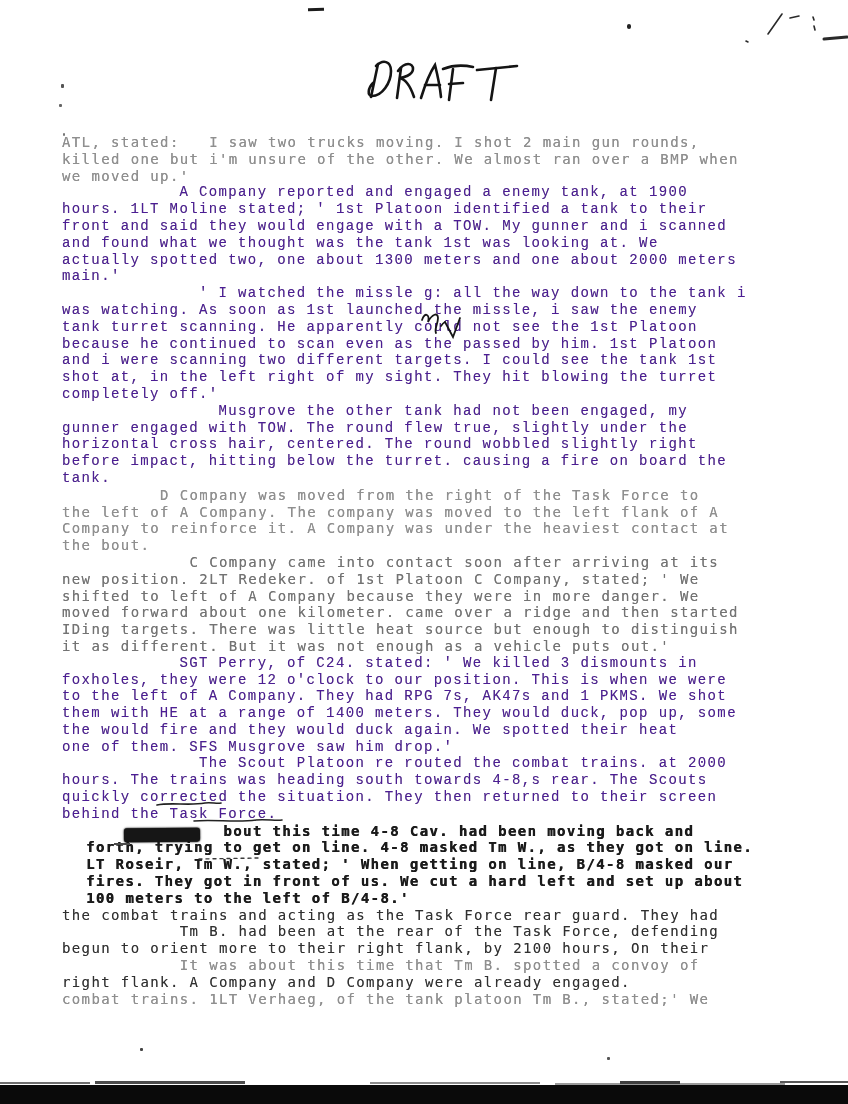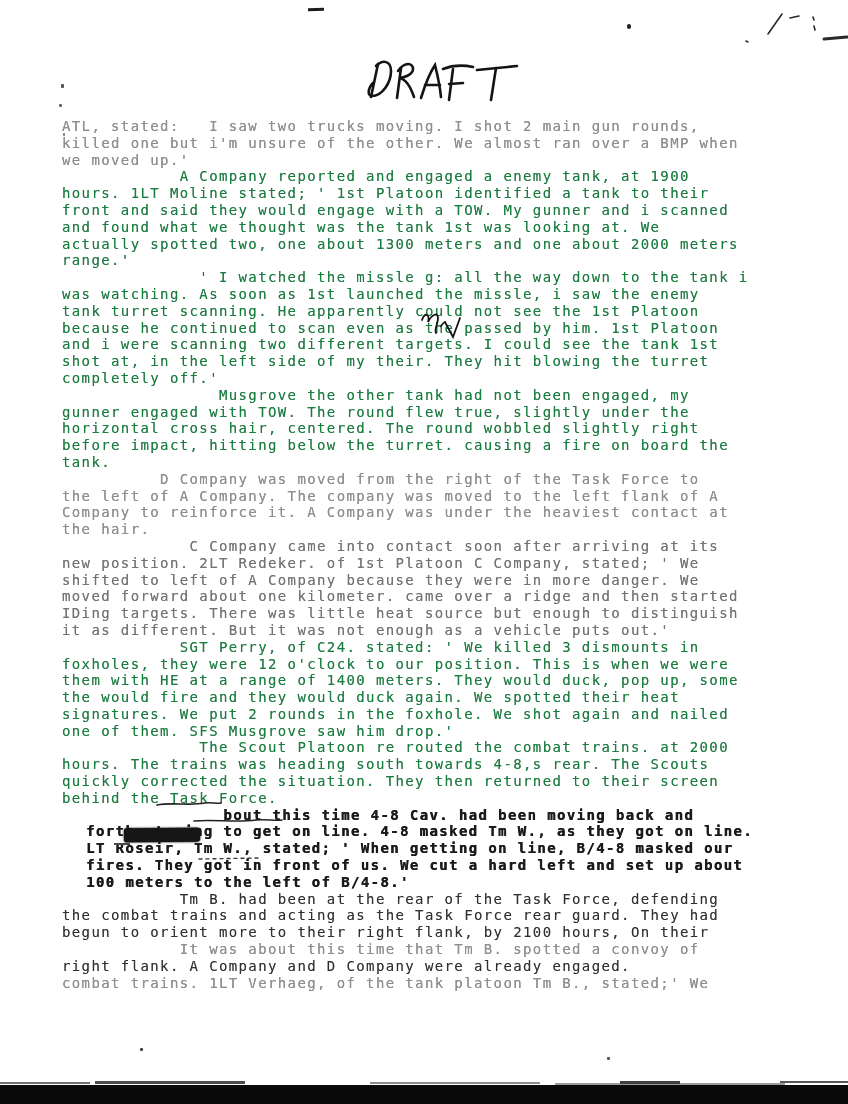--- a/index.html
+++ b/index.html
@@ -1,24 +1,24 @@
 <!DOCTYPE html>
 <html><head>
 <meta charset="utf-8">
 <style>
   html,body{margin:0;padding:0;}
   body{width:848px;height:1104px;overflow:hidden;background:#ffffff;
        font-family:"DejaVu Sans Mono","Liberation Mono",monospace;}
   .page{position:relative;width:848px;height:1104px;background:#ffffff;}
 
   
-  .body-text{position:absolute;left:62px;top:118px;width:730px;}
+  .body-text{position:absolute;left:62px;top:134px;width:730px;}
   .tl{white-space:pre;font-size:14px;line-height:16.8px;letter-spacing:1.38px;
       text-shadow:0 0 0.6px rgba(40,40,40,0.45);}
-  .tl.normal{color:#15803d;}
+  .tl.normal{color:#4c1d95;font-family:Liberation Mono, monospace;}
   .tl.dark{color:#303030;}
   .tl.bold{color:#1b1b1b;font-weight:bold;text-shadow:0.4px 0 0 #1b1b1b;margin-left:24px;}
   .tl.faded{color:#737373;filter:blur(0.2px);}
   .tl.xfaded{color:#8f8f8f;filter:blur(0.3px);}
 
   .annot{position:absolute;}
   svg{display:block;}
 
   
   .scribble-blob{position:absolute;left:124px;top:828px;width:76px;height:14px;
@@ -70,60 +70,60 @@
 
   <div class="body-text">
       <div class="tl xfaded">ATL, stated:   I saw two trucks moving. I shot 2 main gun rounds,</div>
       <div class="tl xfaded">killed one but i'm unsure of the other. We almost ran over a BMP when</div>
       <div class="tl xfaded">we moved up.'</div>
       <div class="tl normal">            A Company reported and engaged a enemy tank, at 1900</div>
       <div class="tl normal">hours. 1LT Moline stated; ' 1st Platoon identified a tank to their</div>
       <div class="tl normal">front and said they would engage with a TOW. My gunner and i scanned</div>
       <div class="tl normal">and found what we thought was the tank 1st was looking at. We</div>
       <div class="tl normal">actually spotted two, one about 1300 meters and one about 2000 meters</div>
-      <div class="tl normal">range.'</div>
+      <div class="tl normal">main.'</div>
       <div class="tl normal">              ' I watched the missle g: all the way down to the tank i</div>
       <div class="tl normal">was watching. As soon as 1st launched the missle, i saw the enemy</div>
       <div class="tl normal">tank turret scanning. He apparently could not see the 1st Platoon</div>
       <div class="tl normal">because he continued to scan even as the passed by him. 1st Platoon</div>
       <div class="tl normal">and i were scanning two different targets. I could see the tank 1st</div>
-      <div class="tl normal">shot at, in the left side of my their. They hit blowing the turret</div>
+      <div class="tl normal">shot at, in the left right of my sight. They hit blowing the turret</div>
       <div class="tl normal">completely off.'</div>
       <div class="tl normal">                Musgrove the other tank had not been engaged, my</div>
       <div class="tl normal">gunner engaged with TOW. The round flew true, slightly under the</div>
       <div class="tl normal">horizontal cross hair, centered. The round wobbled slightly right</div>
       <div class="tl normal">before impact, hitting below the turret. causing a fire on board the</div>
       <div class="tl normal">tank.</div>
       <div class="tl xfaded">          D Company was moved from the right of the Task Force to</div>
       <div class="tl xfaded">the left of A Company. The company was moved to the left flank of A</div>
       <div class="tl xfaded">Company to reinforce it. A Company was under the heaviest contact at</div>
-      <div class="tl xfaded">the hair.</div>
+      <div class="tl xfaded">the bout.</div>
       <div class="tl faded">             C Company came into contact soon after arriving at its</div>
       <div class="tl faded">new position. 2LT Redeker. of 1st Platoon C Company, stated; ' We</div>
       <div class="tl faded">shifted to left of A Company because they were in more danger. We</div>
       <div class="tl faded">moved forward about one kilometer. came over a ridge and then started</div>
       <div class="tl faded">IDing targets. There was little heat source but enough to distinguish</div>
       <div class="tl faded">it as different. But it was not enough as a vehicle puts out.'</div>
       <div class="tl normal">            SGT Perry, of C24. stated: ' We killed 3 dismounts in</div>
       <div class="tl normal">foxholes, they were 12 o'clock to our position. This is when we were</div>
+      <div class="tl normal">to the left of A Company. They had RPG 7s, AK47s and 1 PKMS. We shot</div>
       <div class="tl normal">them with HE at a range of 1400 meters. They would duck, pop up, some</div>
       <div class="tl normal">the would fire and they would duck again. We spotted their heat</div>
-      <div class="tl normal">signatures. We put 2 rounds in the foxhole. We shot again and nailed</div>
       <div class="tl normal">one of them. SFS Musgrove saw him drop.'</div>
       <div class="tl normal">              The Scout Platoon re routed the combat trains. at 2000</div>
       <div class="tl normal">hours. The trains was heading south towards 4-8,s rear. The Scouts</div>
       <div class="tl normal">quickly corrected the situation. They then returned to their screen</div>
       <div class="tl normal">behind the Task Force.</div>
       <div class="tl bold">              bout this time 4-8 Cav. had been moving back and</div>
       <div class="tl bold">forth, trying to get on line. 4-8 masked Tm W., as they got on line.</div>
       <div class="tl bold">LT Roseir, Tm W., stated; ' When getting on line, B/4-8 masked our</div>
       <div class="tl bold">fires. They got in front of us. We cut a hard left and set up about</div>
       <div class="tl bold">100 meters to the left of B/4-8.'</div>
+      <div class="tl dark">the combat trains and acting as the Task Force rear guard. They had</div>
       <div class="tl dark">            Tm B. had been at the rear of the Task Force, defending</div>
-      <div class="tl dark">the combat trains and acting as the Task Force rear guard. They had</div>
       <div class="tl dark">begun to orient more to their right flank, by 2100 hours, On their</div>
       <div class="tl xfaded">            It was about this time that Tm B. spotted a convoy of</div>
       <div class="tl dark">right flank. A Company and D Company were already engaged.</div>
       <div class="tl xfaded">combat trains. 1LT Verhaeg, of the tank platoon Tm B., stated;' We</div>
     </div>
 
   <svg class="annot" style="left:415px;top:306px;" width="56" height="36" viewBox="0 0 56 36" aria-label="y">
     <g fill="none" stroke="#161616" stroke-width="1.8" stroke-linecap="round">
       <path d="M7,14 C10,5 15,9 13,16 C17,8 23,6 23,12 C23,18 19,23 21,27"></path>
       <path d="M30,16 L38,31 L45,12"></path>

